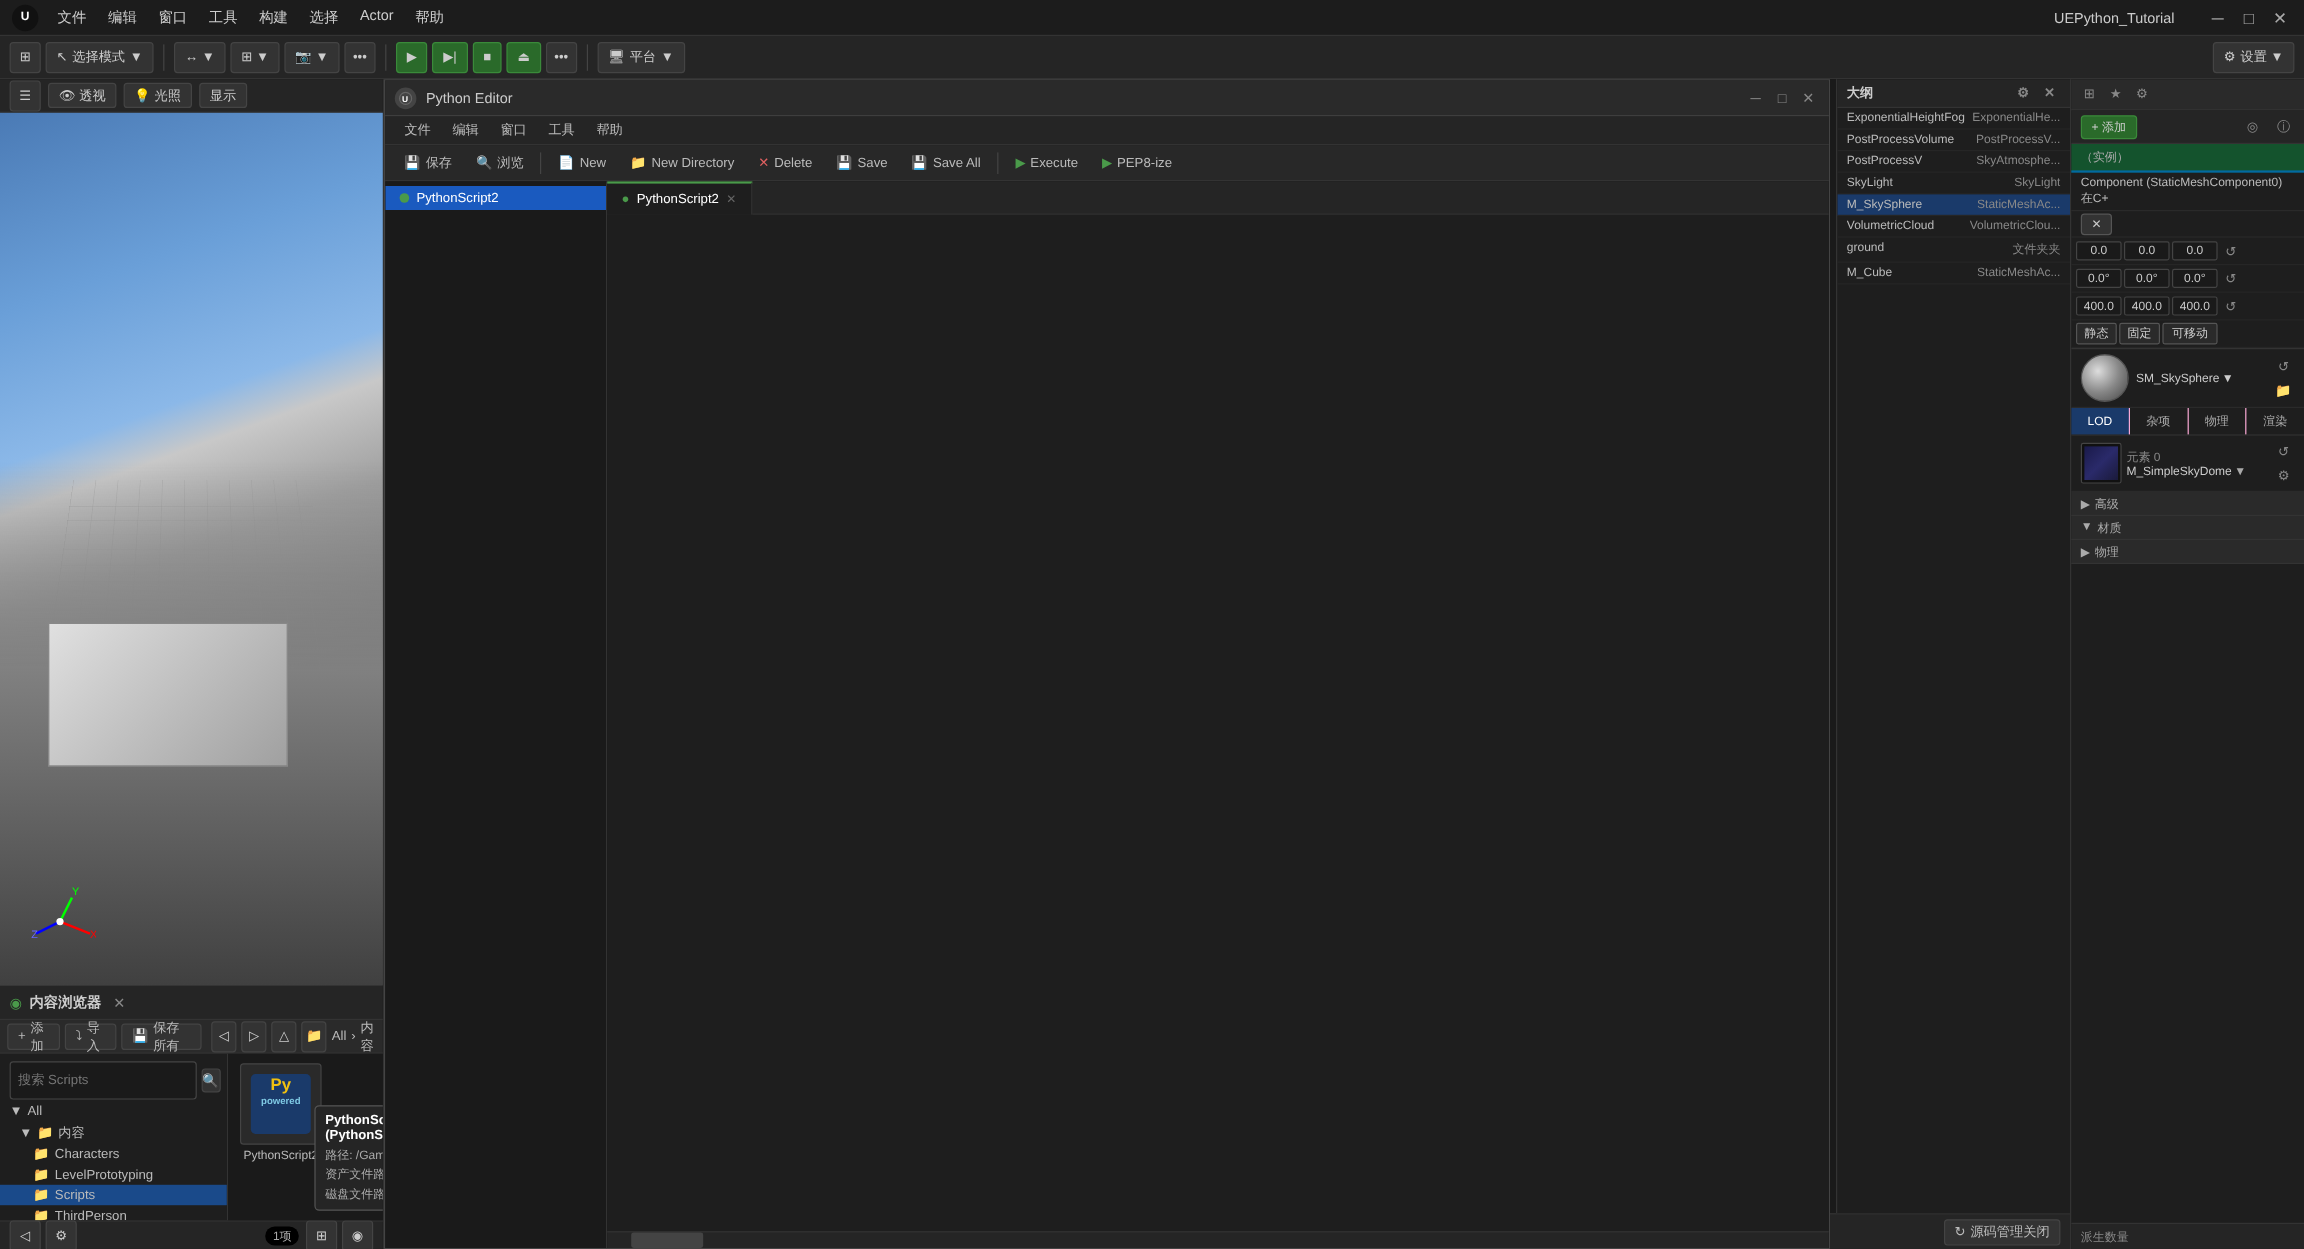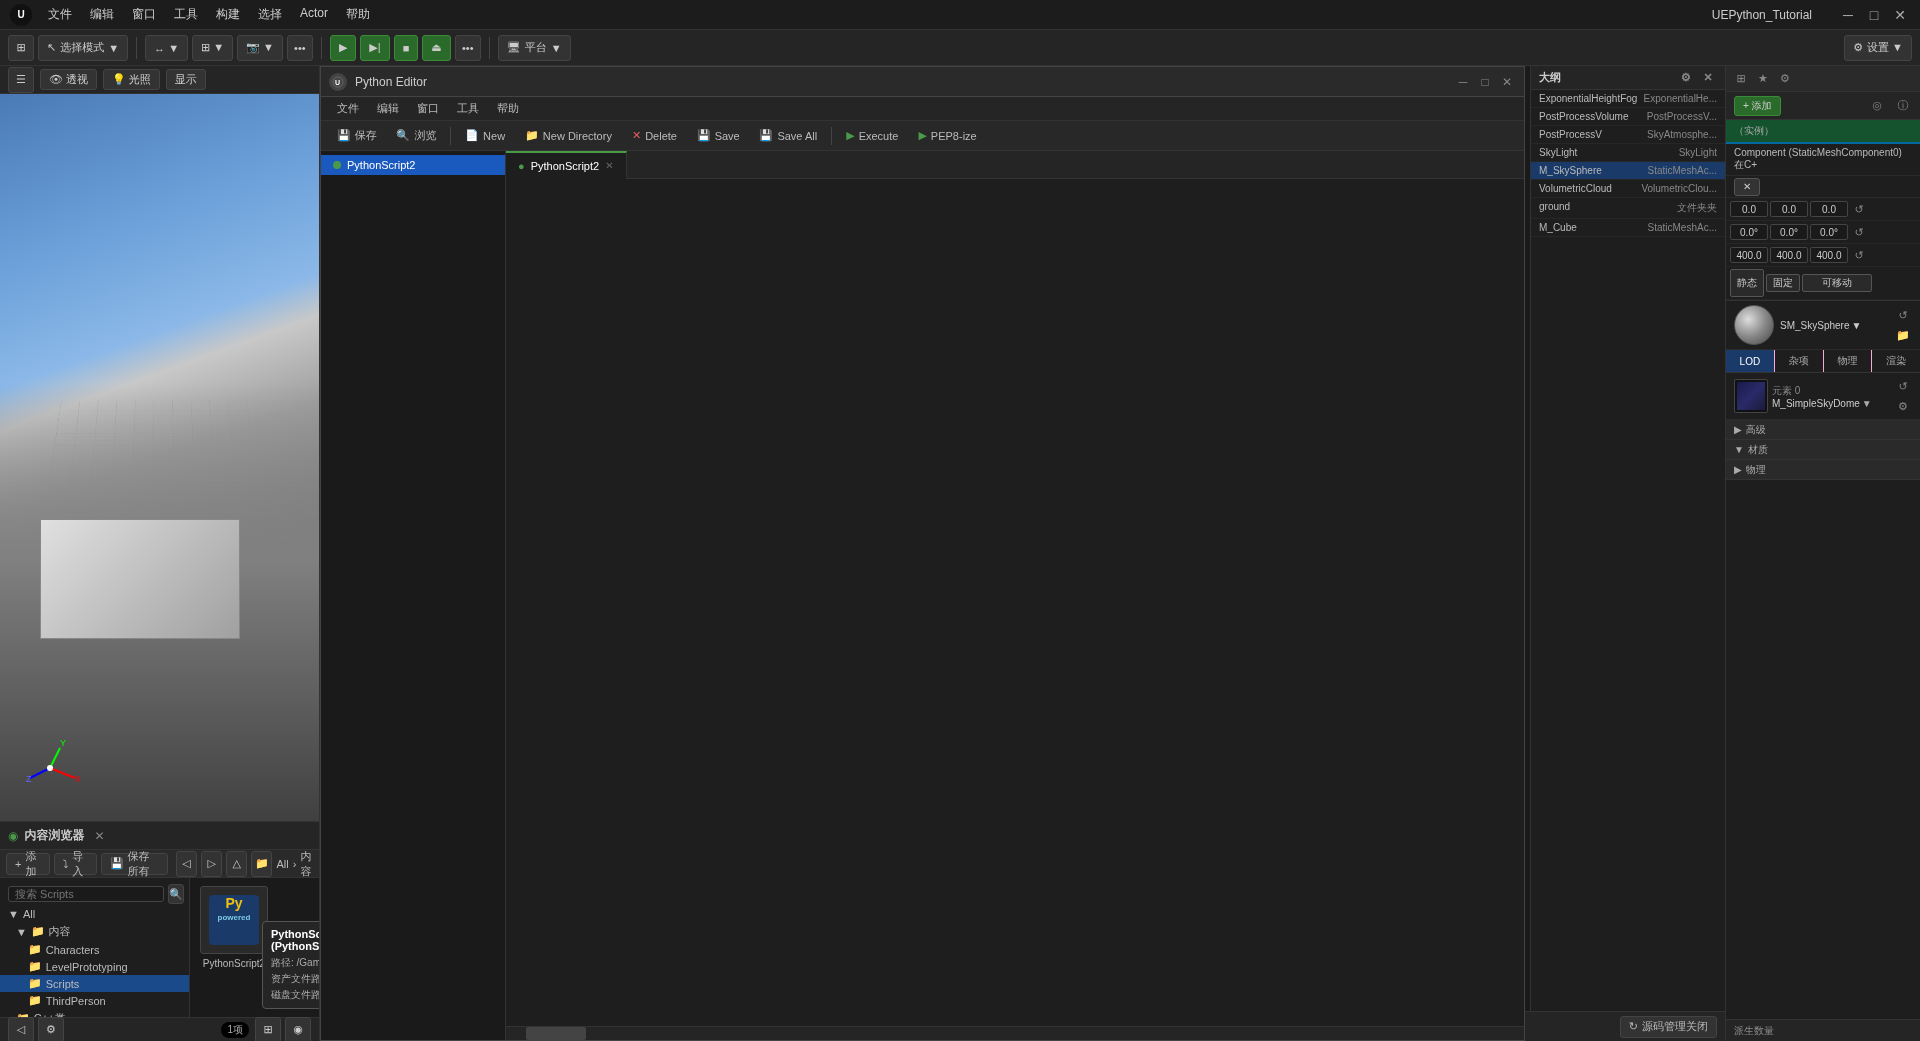--- a/index.html
+++ b/index.html
@@ -198,21 +198,21 @@
       height: 28px;
       background: #2a2a2a;
       display: flex;
       align-items: center;
       padding: 0 6px;
       gap: 4px;
       border-bottom: 1px solid #333;
     }
     .cb-search {
       flex: 1;
-      height: 16px;
+      height: 32px;
       background: #1a1a1a;
       border: 1px solid #444;
       border-radius: 3px;
       color: #ccc;
       padding: 0 6px;
       font-size: 11px;
     }
     .cb-main {
       flex: 1;
       display: flex;
@@ -1030,27 +1030,27 @@
       </div>
 
       <div style="display:flex; align-items:center; padding:2px 4px; gap:2px; border-bottom:1px solid #262626;">
         <input class="num-input" style="background: rgb(26, 26, 26); width: 38px;" value="400.0">
         <input class="num-input" style="background: rgb(26, 26, 26); width: 38px;" value="400.0">
         <input class="num-input" style="background: rgb(26, 26, 26); width: 38px;" value="400.0">
         <div class="props-icon-btn">↺</div>
       </div>
 
       <div style="display:flex; align-items:center; padding:2px 4px; gap:2px; border-bottom:1px solid #262626;">
-        <div style="height:28px; padding:0 6px; background:#2a2a2a; border:1px solid #555; border-radius:2px; font-size:10px; color:#ccc; cursor:pointer; display:flex; align-items:center;">
+        <div style="height:18px; padding:0 6px; background:#2a2a2a; border:1px solid #555; border-radius:2px; font-size:10px; color:#ccc; cursor:pointer; display:flex; align-items:center;">
           <span>静态</span>
         </div>
         <div style="height:18px; padding:0 6px; background:#2a2a2a; border:1px solid #555; border-radius:2px; font-size:10px; color:#ccc; cursor:pointer; display:flex; align-items:center;">
           <span>固定</span>
         </div>
-        <div style="height:18px; padding:0 19px; background:#2a2a2a; border:1px solid #555; border-radius:2px; font-size:10px; color:#ccc; cursor:pointer; display:flex; align-items:center;">
+        <div style="height:18px; padding:0 7px; background:#2a2a2a; border:1px solid #555; border-radius:2px; font-size:10px; color:#ccc; cursor:pointer; display:flex; align-items:center;">
           <span>可移动</span>
         </div>
       </div>
     </div>
 
     <div style="padding:4px 8px; display:flex; align-items:center; gap:6px; border-bottom:1px solid #2a2a2a;">
 
       <div style="width:40px; height:40px; background:radial-gradient(circle at 35% 35%, #ddd, #888, #444); border-radius:50%; border:1px solid #555;"></div>
       <div style="flex:1; font-size:10px;">
         <div style="color:#ccc; display:flex; align-items:center; gap:2px;">

